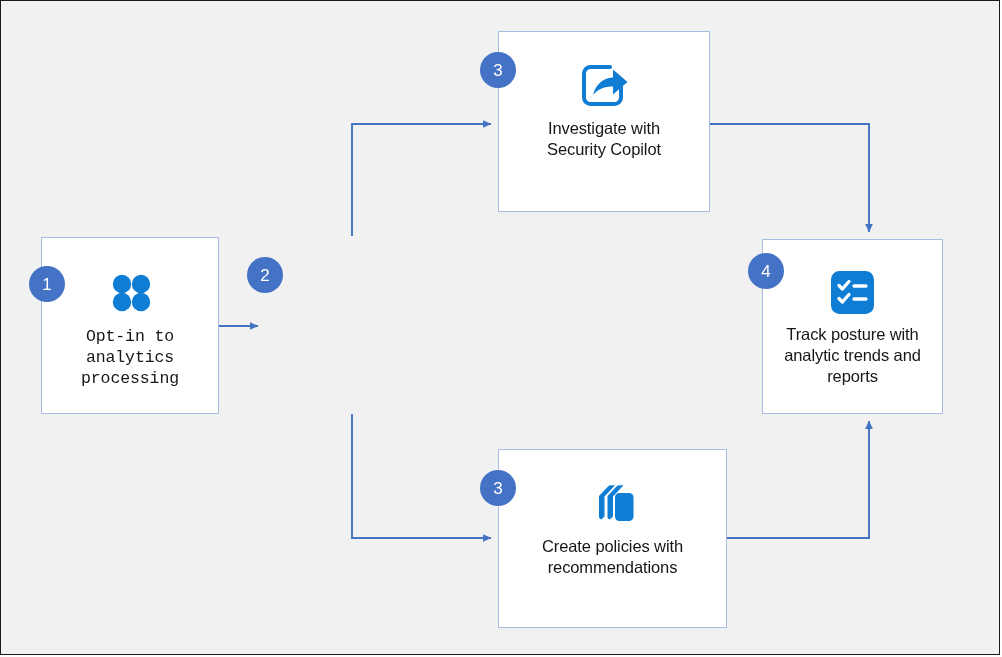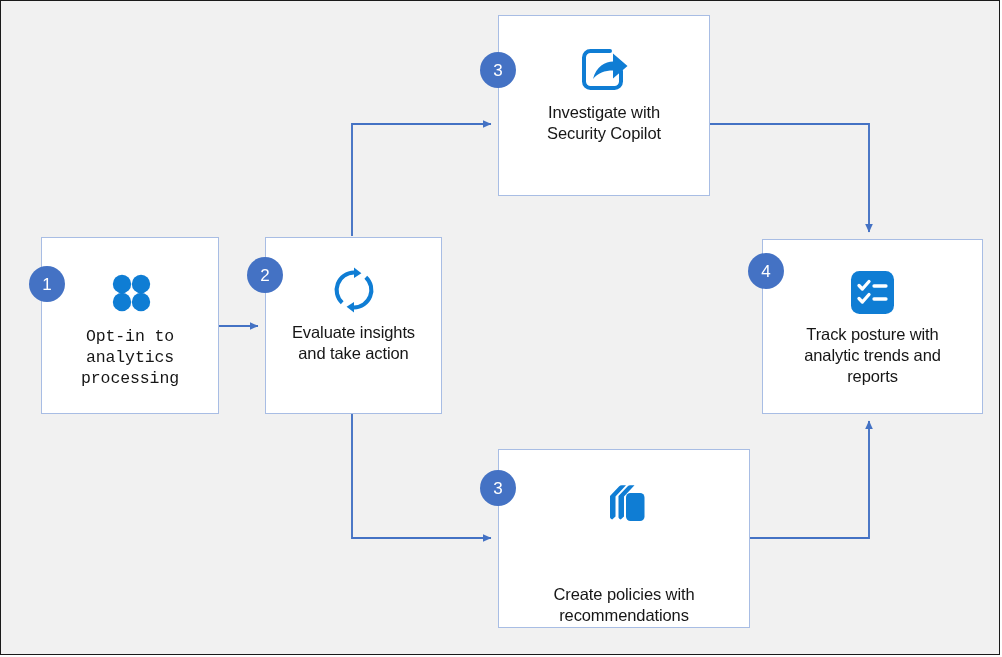--- a/index.html
+++ b/index.html
@@ -58,25 +58,25 @@
     line-height:1;
     z-index:6;
     box-sizing:border-box;
   }
 
   
   #node-1{left:40px;  top:236px; width:178px; height:177px;}
   #node-1 .icon-wrap{margin-top:22px;}
   #node-2{left:264px; top:236px; width:177px; height:177px;}
   #node-2 .icon-wrap{margin-top:20px;}
-  #node-3a{left:497px;top:14px;  width:212px; height:181px;}
+  #node-3a{left:497px;top:30px;  width:212px; height:181px;}
   #node-3a .icon-wrap{margin-top:22px;}
-  #node-3b{left:497px;top:448px; width:252px; height:179px;gap:48px;}
+  #node-3b{left:497px;top:448px; width:229px; height:179px;}
   #node-3b .icon-wrap{margin-top:22px;}
-  #node-4{left:761px; top:238px; width:221px; height:175px;}
+  #node-4{left:761px; top:238px; width:181px; height:175px;}
   #node-4 .icon-wrap{margin-top:20px;}
 
   
   #badge-1{left:28px;  top:265px;}
   #badge-2{left:246px; top:256px;}
   #badge-3a{left:479px; top:51px;}
   #badge-3b{left:479px; top:469px;}
   #badge-4{left:747px; top:252px;}
 
   .node .label.l1{margin-top:2px;font-family:Liberation Mono, monospace;}
@@ -114,34 +114,20 @@
         <circle cx="15" cy="33" r="9.2" fill="#0f7dd4"></circle>
         <circle cx="34" cy="33" r="9.2" fill="#0f7dd4"></circle>
       </svg>
     </div>
     <div class="label l1">Opt-in to
 analytics
 processing</div>
   </div>
   <div class="badge" id="badge-1">1</div>
 
-  <div class="node" id="node-2">
-    <div class="icon-wrap">
-      <svg width="50" height="50" viewBox="0 0 50 50" aria-hidden="true">
-        <g fill="none" stroke="#0f7dd4" stroke-width="4.1" stroke-linecap="butt">
-          <path d="M25,7.5 A17.5,17.5 0 0 0 13.2,37.8"></path>
-          <path d="M25,42.5 A17.5,17.5 0 0 0 36.8,12.2"></path>
-        </g>
-        <path d="M25,2.6 L32.4,8.2 L25,13.0 z" fill="#0f7dd4"></path>
-        <path d="M25,47.4 L17.6,41.8 L25,37.0 z" fill="#0f7dd4"></path>
-      </svg>
-    </div>
-    <div class="label">Evaluate insights
-and take action</div>
-  </div>
   <div class="badge" id="badge-2">2</div>
 
   <div class="node" id="node-3a">
     <div class="icon-wrap">
       <svg width="50" height="48" viewBox="0 0 50 48" aria-hidden="true">
         <path d="M31,5 H11.5 A6.5,6.5 0 0 0 5,11.5 V35.5 A6.5,6.5 0 0 0 11.5,42 H35.5 A6.5,6.5 0 0 0 42,35.5 V25" fill="none" stroke="#0f7dd4" stroke-width="4" stroke-linecap="round"></path>
         <path d="M14,33 C17,20.5 26.5,15.5 34,15.5 V7.5 L48.5,20 L34,32.5 V24.5 C26,24.5 18.5,27 14,33 z" fill="#0f7dd4"></path>
       </svg>
     </div>
     <div class="label">Investigate with

